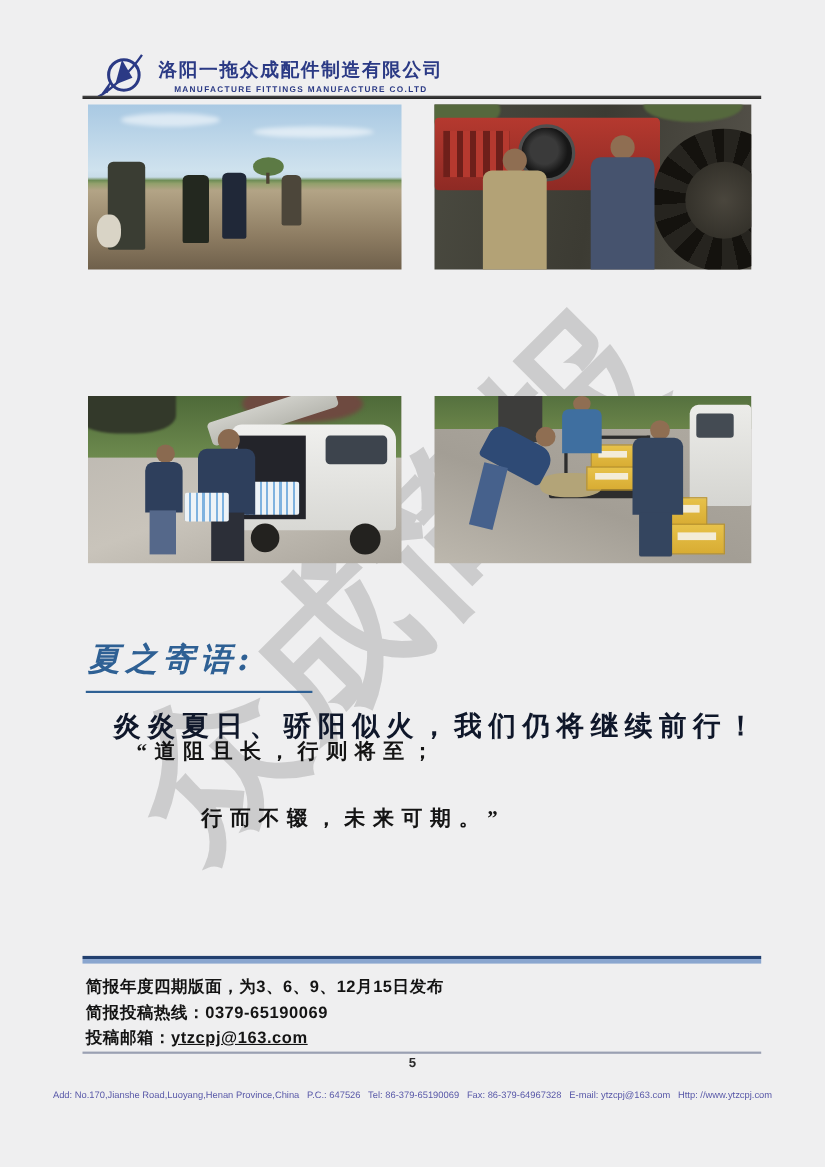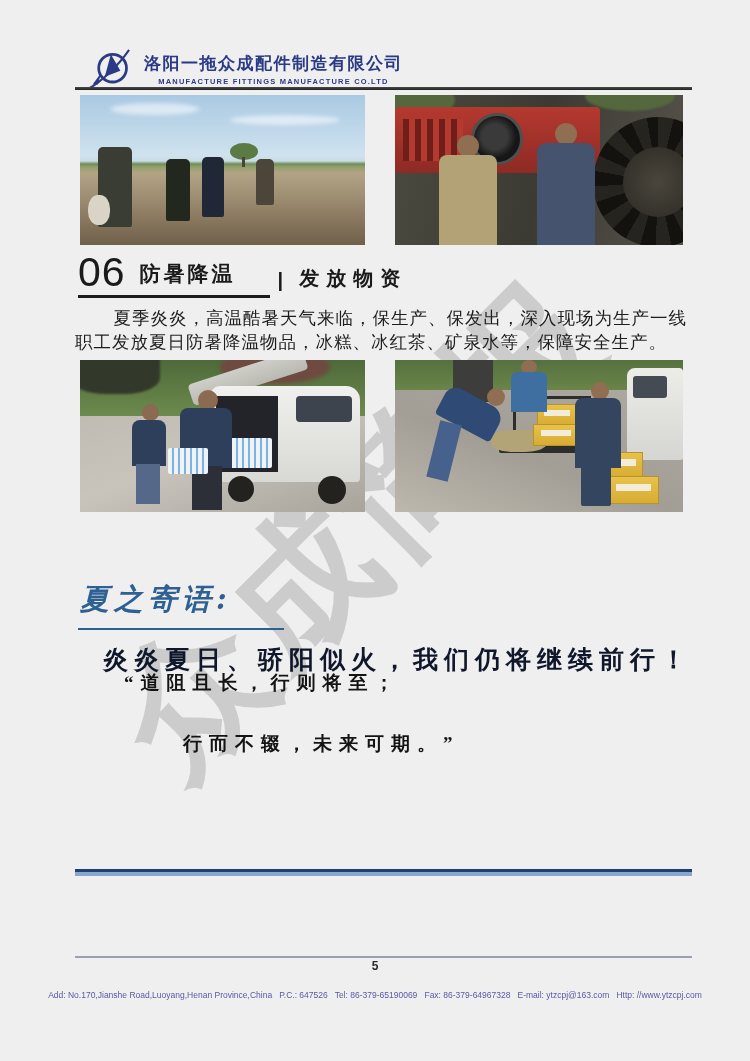--- a/index.html
+++ b/index.html
@@ -155,30 +155,21 @@
     <div class="p2-grille" style="left:8px;top:24px;width:60px;height:42px;"></div>
     <div class="p2-aircleaner" style="left:76px;top:18px;width:52px;height:52px;"></div>
     <div class="p2-tire" style="left:198px;top:22px;width:130px;height:130px;"></div>
     <div class="p2-hub" style="left:228px;top:52px;width:70px;height:70px;"></div>
     <div class="p2-head" style="left:62px;top:40px;width:22px;height:22px;"></div>
     <div class="p2-man-camo" style="left:44px;top:60px;width:58px;height:92px;"></div>
     <div class="p2-head" style="left:160px;top:28px;width:22px;height:22px;"></div>
     <div class="p2-man-blue" style="left:142px;top:48px;width:58px;height:104px;"></div>
   </div>
 
-  <div class="section-title">
-    <span class="sec-underlined">
-      <span class="sec-num">06</span>
-      <span class="sec-title">防暑降温</span>
-    </span>
-    <span class="sec-sep">|</span>
-    <span class="sec-sub">发放物资</span>
-  </div>
-
-  <div class="body-par">夏季炎炎，高温酷暑天气来临，保生产、保发出，深入现场为生产一线职工发放夏日防暑降温物品，冰糕、冰红茶、矿泉水等，保障安全生产。</div>
+
 
   <div class="photo" id="photo3" title="员工从面包车后备箱搬运瓶装矿泉水">
     <div class="p3-hedge" style="left:0;top:0;width:285px;height:56px;"></div>
     <div class="p3-darktree" style="left:-10px;top:-6px;width:90px;height:40px;"></div>
     <div class="p3-redtree" style="left:140px;top:-10px;width:110px;height:34px;"></div>
     <div class="p3-tailgate" style="left:108px;top:6px;width:120px;height:22px;"></div>
     <div class="p3-van-body" style="left:130px;top:26px;width:150px;height:96px;"></div>
     <div class="p3-cargo" style="left:136px;top:36px;width:62px;height:76px;"></div>
     <div class="p3-pack" style="left:140px;top:78px;width:52px;height:30px;"></div>
     <div class="p3-van-glass" style="left:216px;top:36px;width:56px;height:26px;"></div>
@@ -214,18 +205,27 @@
     <div class="p4-fig" style="left:180px;top:38px;width:46px;height:70px;"></div>
     <div class="p4-fig" style="left:186px;top:106px;width:30px;height:40px;border-radius:2px;"></div>
   </div>
 
   <div class="msg-heading">夏之寄语:</div>
   <div class="msg-line1">炎炎夏日、骄阳似火，我们仍将继续前行！</div>
   <div class="msg-quote1">“道阻且长，行则将至；</div>
   <div class="msg-quote2">行而不辍，未来可期。”</div>
 
   <div class="footer-divider"></div>
+  <div class="footer-info">
+    <div>简报年度四期版面，为3、6、9、12月15日发布</div>
+    <div>
+      <span>简报投稿热线：</span><span>0379-65190069</span>
+    </div>
+    <div>
+      <span>投稿邮箱：</span><span class="email">ytzcpj@163.com</span>
+    </div>
+  </div>
 
   <div class="bottom-rule"></div>
   <div class="page-num">5</div>
   <div class="addr-en">Add: No.170,Jianshe Road,Luoyang,Henan Province,China   P.C.: 647526   Tel: 86-379-65190069   Fax: 86-379-64967328   E-mail: ytzcpj@163.com   Http: //www.ytzcpj.com</div>
 
 </div>
 
 </body></html>

